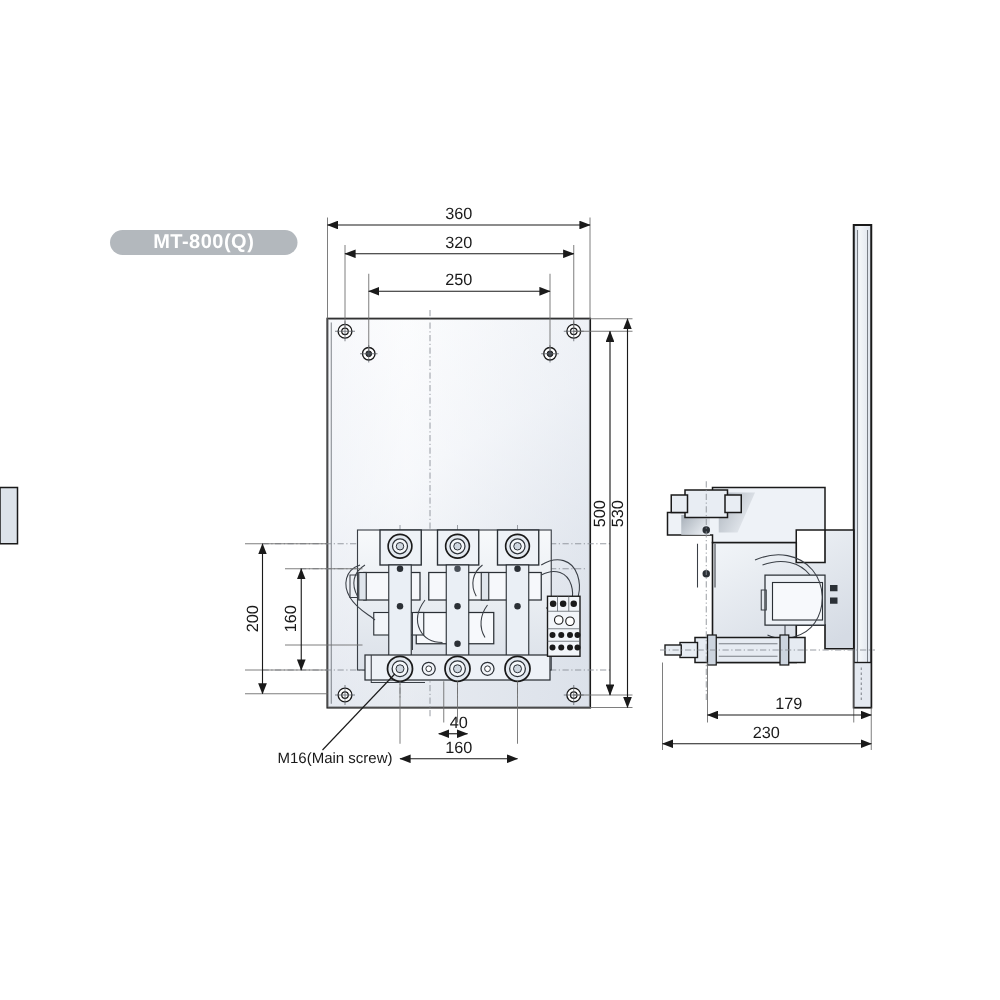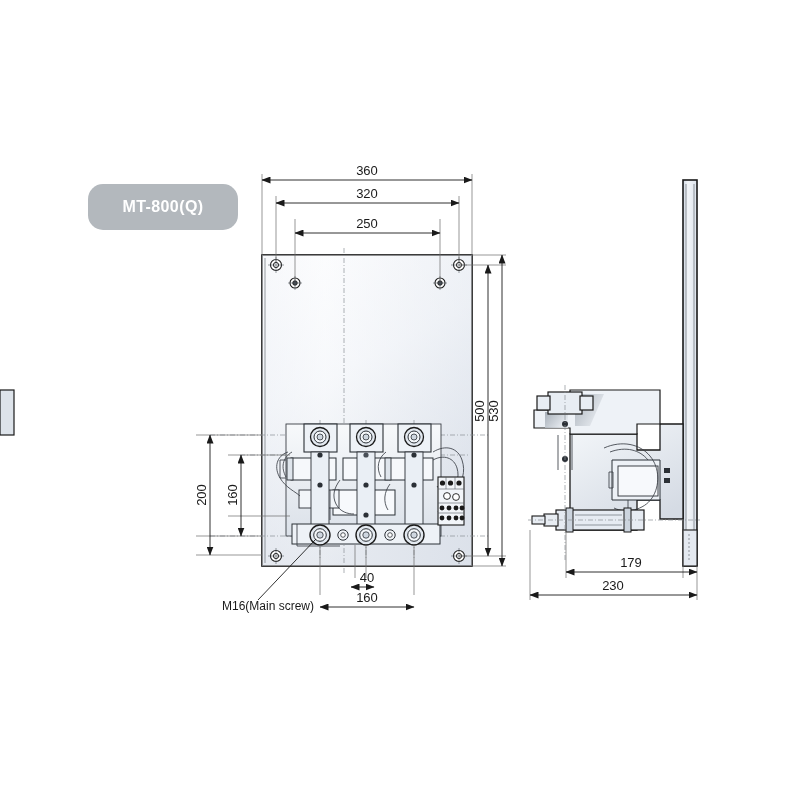--- a/index.html
+++ b/index.html
@@ -26,21 +26,21 @@
     left: 0;
     top: 0;
     width: 800px;
     height: 800px;
   }
   .badge {
     position: absolute;
     left: 88px;
     top: 184px;
     width: 150px;
-    height: 46px;
+    height: 20px;
     border-radius: 15px;
     background: #b3b8bd;
     color: #ffffff;
     font-size: 16px;
     font-weight: bold;
     letter-spacing: 0.4px;
     display: flex;
     align-items: center;
     justify-content: center;
     font-family: "Liberation Sans", sans-serif;

